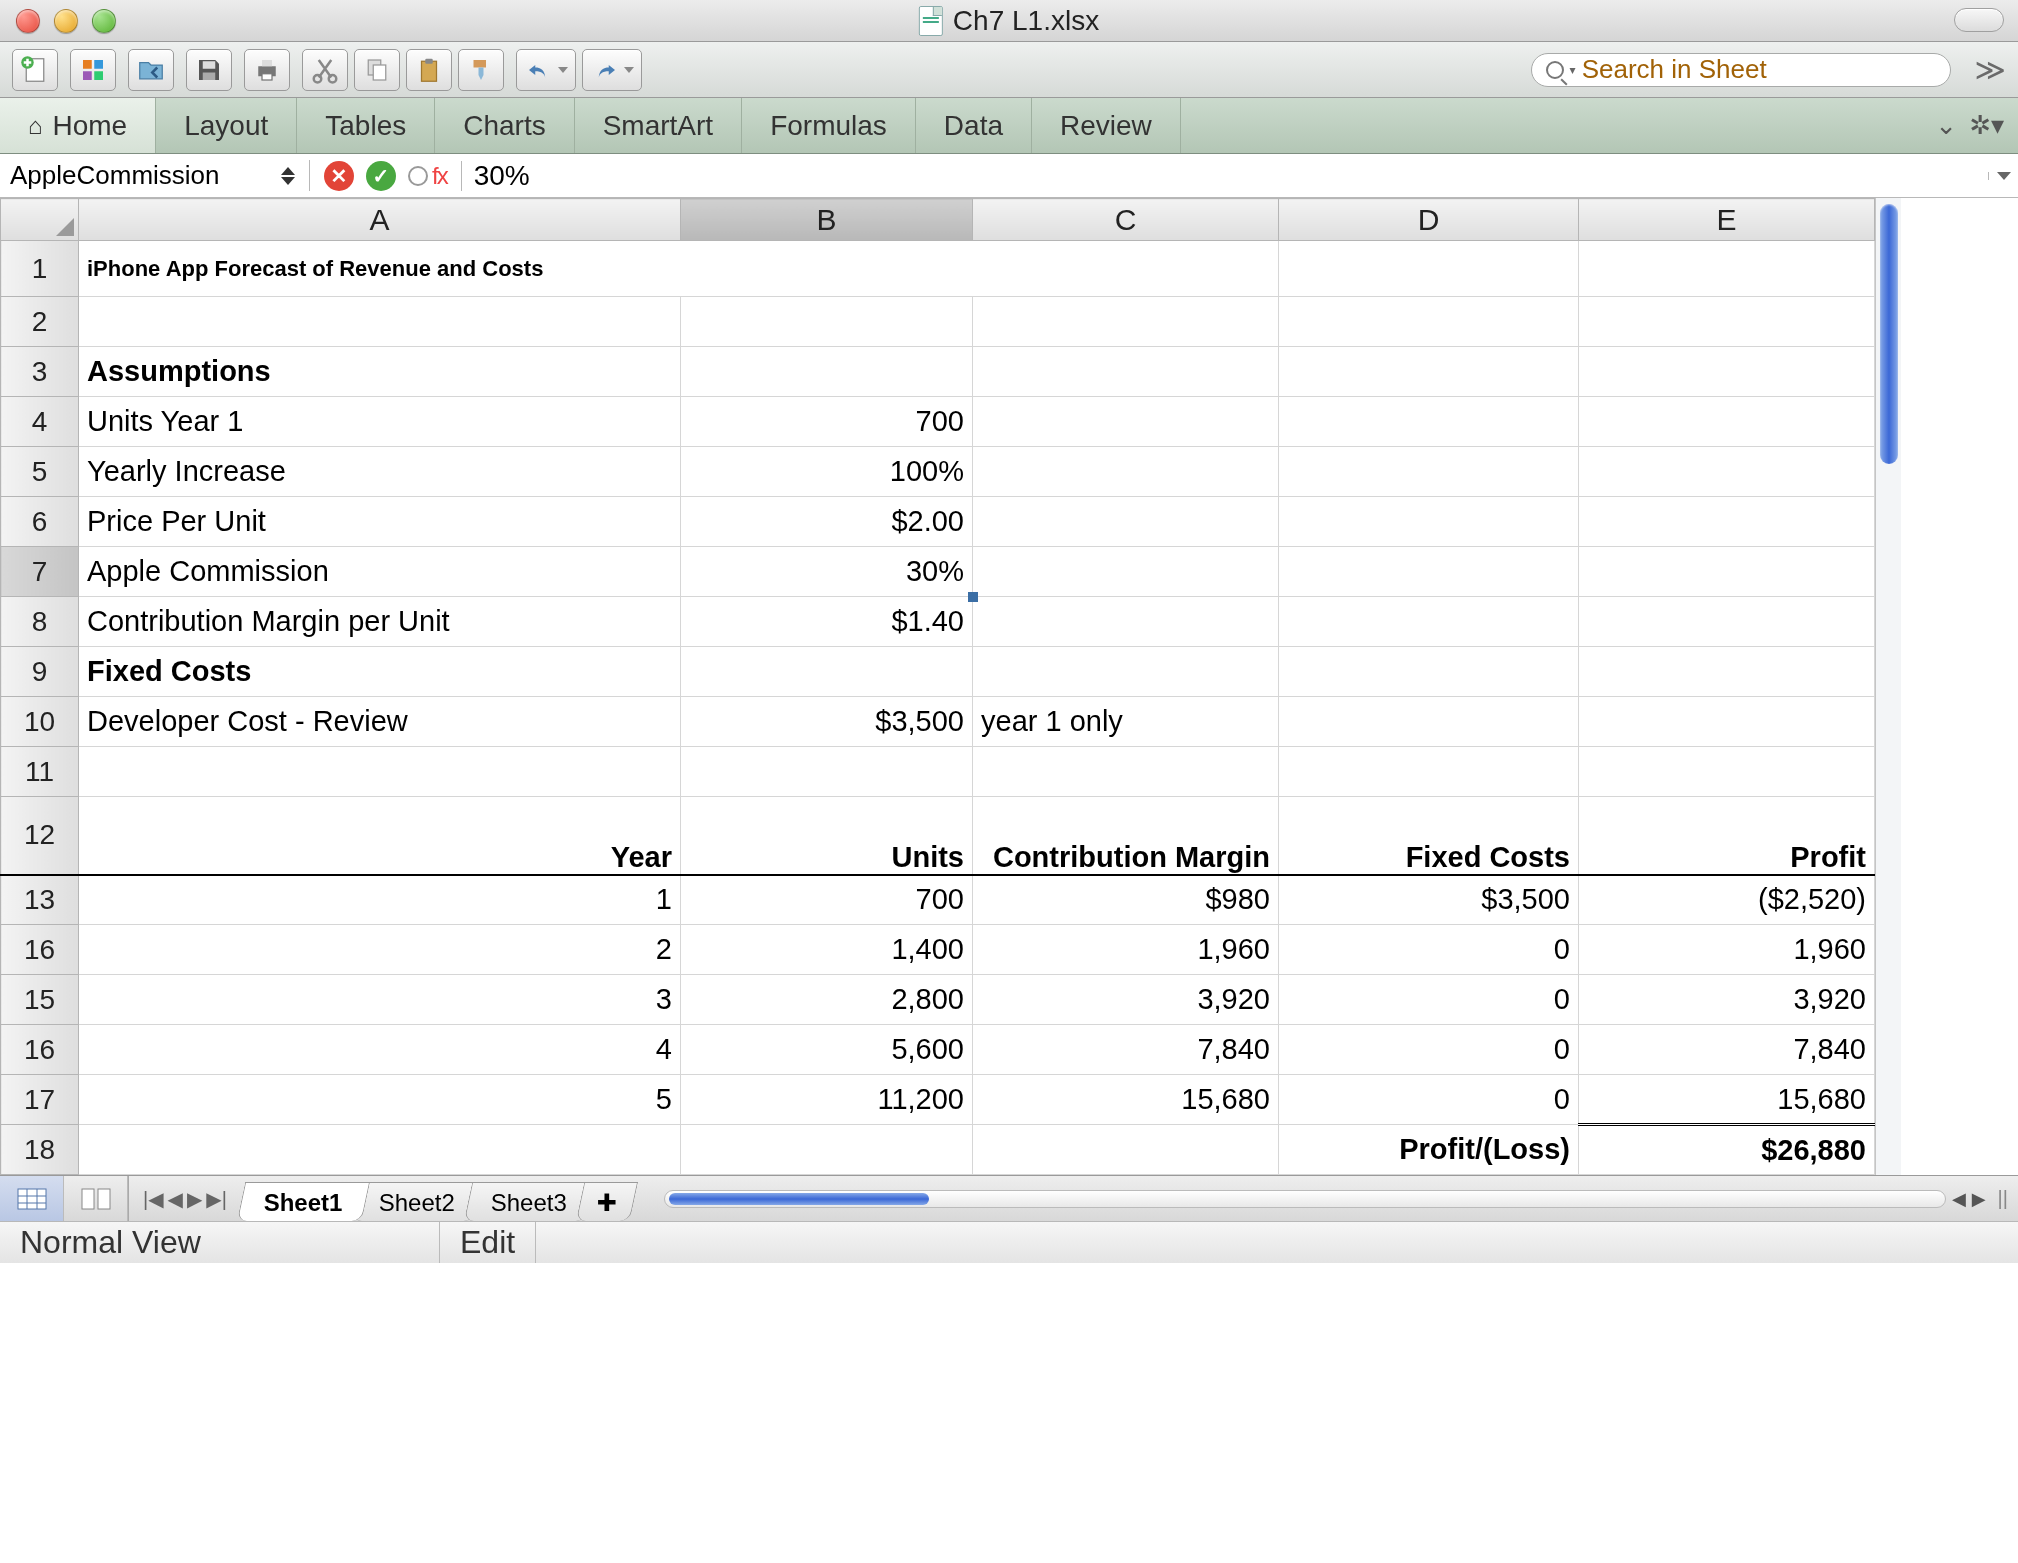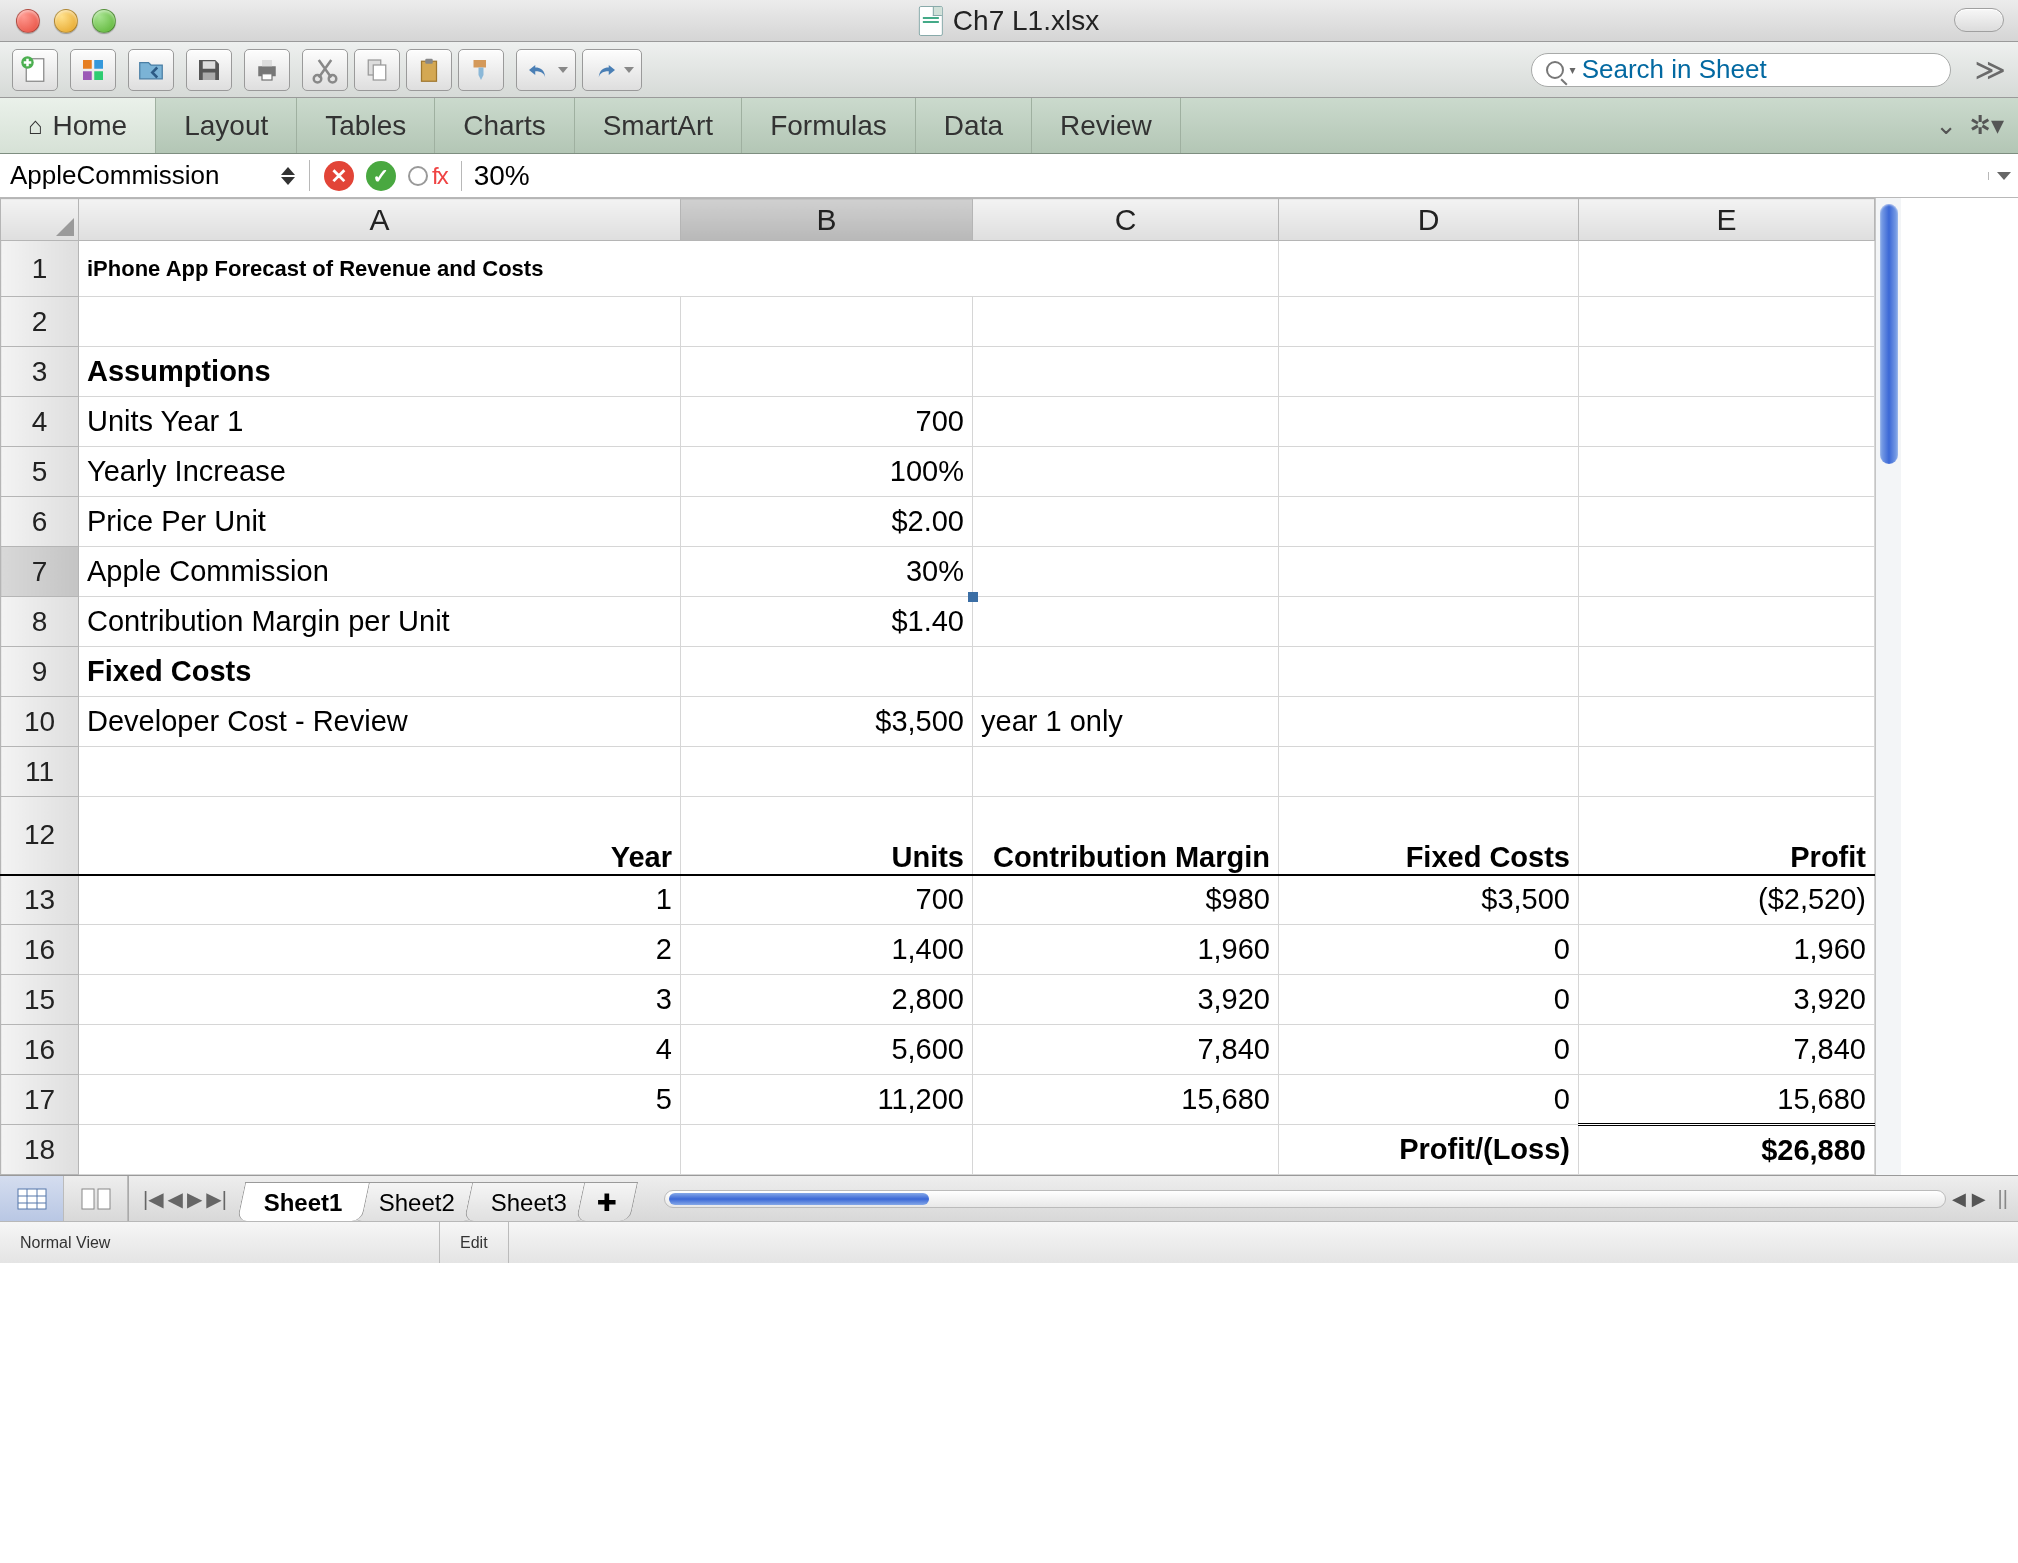--- a/index.html
+++ b/index.html
@@ -20,21 +20,21 @@
 .pillbtn{position:absolute; right:14px; top:8px; width:50px; height:24px; border-radius:12px; background:linear-gradient(#f7f7f7,#dcdcdc); border:1px solid #a0a0a0; box-shadow:inset 0 1px 1px #fff;}
 
 
 .toolbar{height:56px; background:linear-gradient(#eef0ef,#d6dad7); border-bottom:1px solid #9a9a9a; display:flex; align-items:center; gap:12px; padding:0 12px;}
 .tbtn{width:46px; height:42px; background:linear-gradient(#fdfdfd,#dedede); border:1px solid #9a9a9a; border-radius:5px; display:flex; align-items:center; justify-content:center; box-shadow:inset 0 1px 0 #fff;}
 .tbgroup{display:flex; gap:6px;}
 .search{margin-left:auto; width:420px; height:34px; border:1px solid #a8aaa9; border-radius:17px; background:#fff; display:flex; align-items:center; padding:0 14px; gap:6px;}
 .search .mag{width:18px; height:18px; border:2px solid #777; border-radius:50%; position:relative;}
 .search .mag:after{content:""; position:absolute; right:-6px; bottom:-6px; width:8px; height:2px; background:#777; transform:rotate(45deg);}
 .search .dd{font-size:12px; color:#666;}
-.search .ph{color:#0369a1; font-size:26px;}
+.search .ph{color:#a16207; font-size:26px;}
 .dblchev{margin-left:12px; font-size:30px; color:#6a6a6a;}
 
 
 .ribbon{height:56px; background:linear-gradient(#cbdacd,#b3c6b5); border-bottom:1px solid #7e8e80; display:flex; align-items:stretch;}
 .rtab{padding:0 28px; display:flex; align-items:center; font-size:28px; color:#333; border-right:1px solid #9fb0a0; cursor:pointer;}
 .rtab.active{background:linear-gradient(#eaf1ea,#d6e1d6);}
 .rtab .home-ic{margin-right:10px; font-size:24px;}
 .ribright{margin-left:auto; display:flex; align-items:center; gap:12px; padding-right:14px; color:#555; font-size:26px;}
 
 
@@ -88,21 +88,21 @@
 .stab{position:relative; padding:6px 22px 4px; margin-right:-10px; background:linear-gradient(#f5f5f5,#e0e0e0); border:1px solid #9a9a9a; border-bottom:none; border-radius:0 0 10px 10px; font-size:24px; transform:skewX(-12deg);}
 .stab span{display:inline-block; transform:skewX(12deg);}
 .stab.active{background:#fff; font-weight:bold; z-index:3;}
 .stab.add{padding:6px 16px 4px;}
 .hscroll{margin-left:40px; flex:1; display:flex; align-items:center; gap:6px; padding-right:10px;}
 .htrack{flex:1; height:18px; border:1px solid #bbb; border-radius:9px; background:linear-gradient(#fff,#e8e8e8); position:relative;}
 .hthumb{position:absolute; left:4px; top:2px; height:12px; width:260px; border-radius:6px; background:linear-gradient(#85a8e8,#3b68d6,#85a8e8);}
 .harrow{font-size:18px; color:#555;}
 
 
-.status{height:42px; border-top:1px solid #b8b8b8; background:linear-gradient(#f6f6f6,#e4e4e4); display:flex; align-items:center; font-size:16px; color:#333;}
+.status{height:42px; border-top:1px solid #b8b8b8; background:linear-gradient(#f6f6f6,#e4e4e4); display:flex; align-items:center; font-size:32px; color:#333;}
 .status > div{padding:0 20px; border-right:1px solid #bbb; height:100%; display:flex; align-items:center;}
 .status > div:first-child{width:440px;}
 
 svg.ic{width:30px; height:30px;}
 </style>
 </head>
 <body>
 
 <div class="titlebar">
   <div class="traffic">

